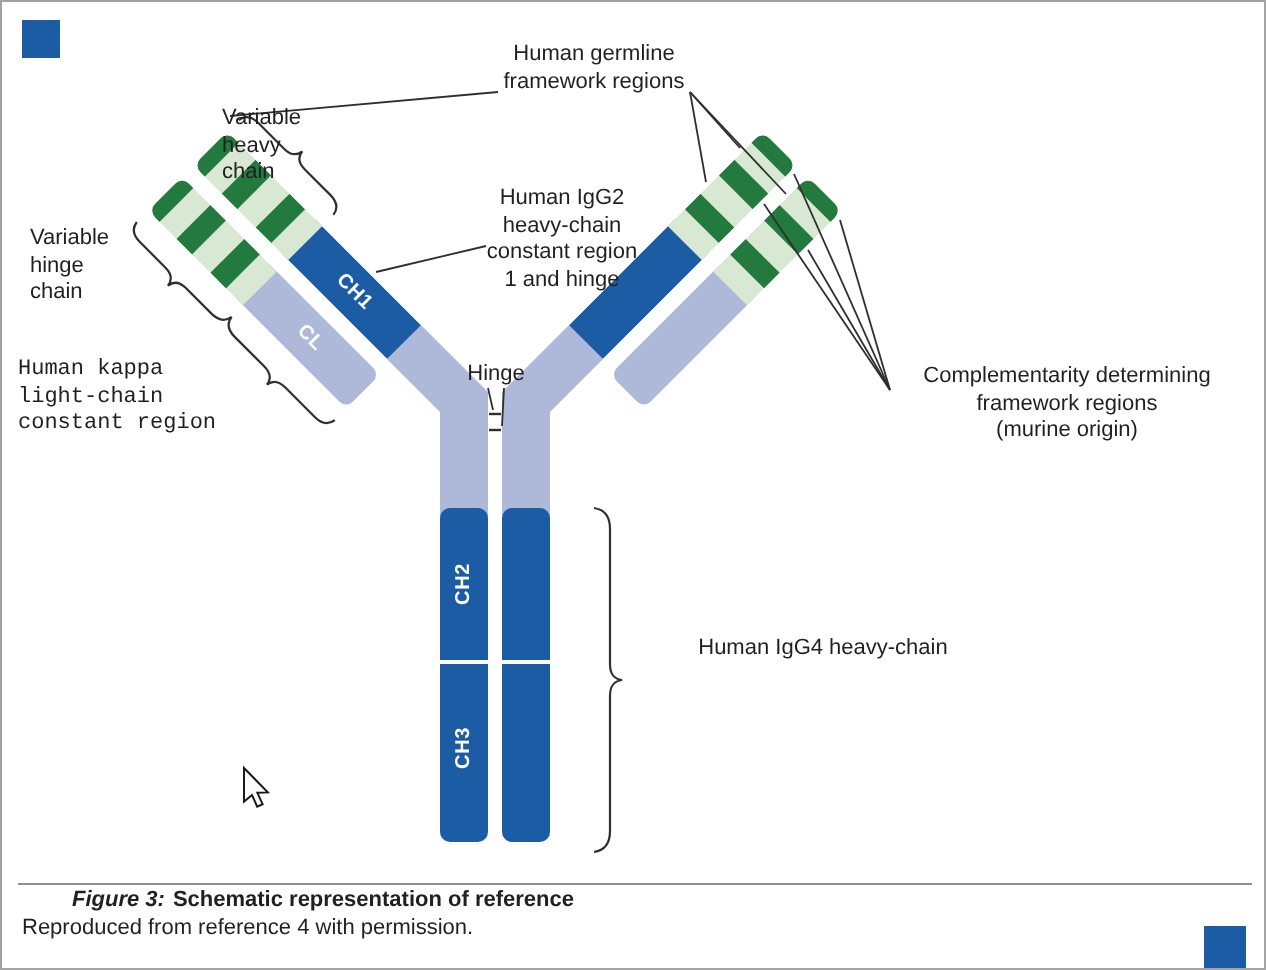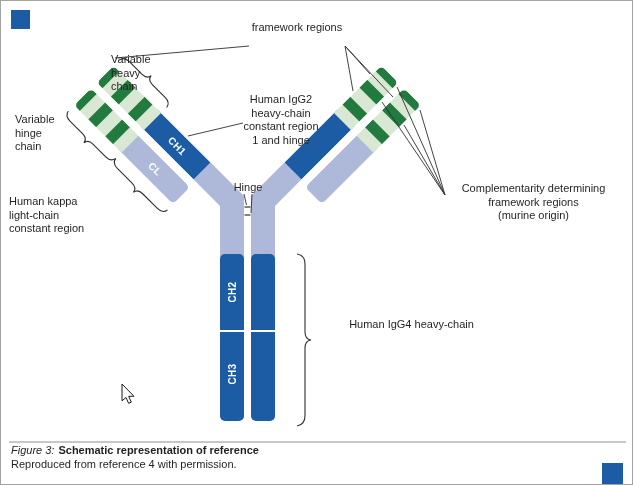--- a/index.html
+++ b/index.html
@@ -18,21 +18,21 @@
   .lbl.center{text-align:center;}
   .lbl.right{text-align:left;}
   .lbl.left{text-align:center;}
   .chain-lbl{
     position:absolute;color:#ffffff;font-weight:bold;
     font-size:10px;letter-spacing:.3px;white-space:nowrap;
   }
   .rot45{transform:translate(-50%,-50%) rotate(45deg);}
   .rotN90{transform:translate(-50%,-50%) rotate(-90deg);}
   .cap1{position:absolute;left:10px;top:443px;font-size:11px;}
-  .cap1 .figlab{font-weight:normal;font-style:italic;}
+  .cap1 .figlab{font-weight:bold;font-style:italic;margin-left:25px;}
   .cap1 .figtitle{font-weight:bold;margin-left:4px;}
   .cap2{position:absolute;left:10px;top:457px;font-size:11px;}
   .ptr{stroke:#2f2f2f;stroke-width:0.9;fill:none;}
   .brace{stroke:#2f2f2f;stroke-width:1.1;fill:none;}
   .rung{stroke:#2f2f2f;stroke-width:1.2;}
 </style>
 </head>
 <body>
 
 <div class="page">
@@ -148,36 +148,37 @@
     </g>
 
     <g transform="translate(121,383)">
       <path d="M0,0 L0,16.8 L4,13.5 L6.6,19.3 L9.3,18.1 L6.7,12.4 L11.9,12.2 Z" fill="#fbfbfb" stroke="#1a1a1a" stroke-width="1"></path>
     </g>
 
     <line x1="8" y1="441" x2="625" y2="441" stroke="#8f8f8f" stroke-width="1"></line>
   </svg>
 
   <div class="lbl center" style="left:216px;top:20px;width:160px;">
+    <div>Human germline</div>
     <div>framework regions</div>
   </div>
 
   <div class="lbl right" style="left:110px;top:52px;width:75px;">
     <div>Variable</div>
     <div>heavy</div>
     <div>chain</div>
   </div>
 
   <div class="lbl right" style="left:14px;top:112px;width:64px;">
     <div>Variable</div>
     <div>hinge</div>
     <div>chain</div>
   </div>
 
-  <div class="lbl right" style="left:8px;top:194px;width:120px;">
+  <div class="lbl right" style="left:8px;top:178px;width:120px;font-family:Liberation Mono, monospace;">
     <div>Human kappa</div>
     <div>light-chain</div>
     <div>constant region</div>
   </div>
 
   <div class="lbl center" style="left:230px;top:92px;width:100px;">
     <div>Human IgG2</div>
     <div>heavy-chain</div>
     <div>constant region</div>
     <div>1 and hinge</div>

